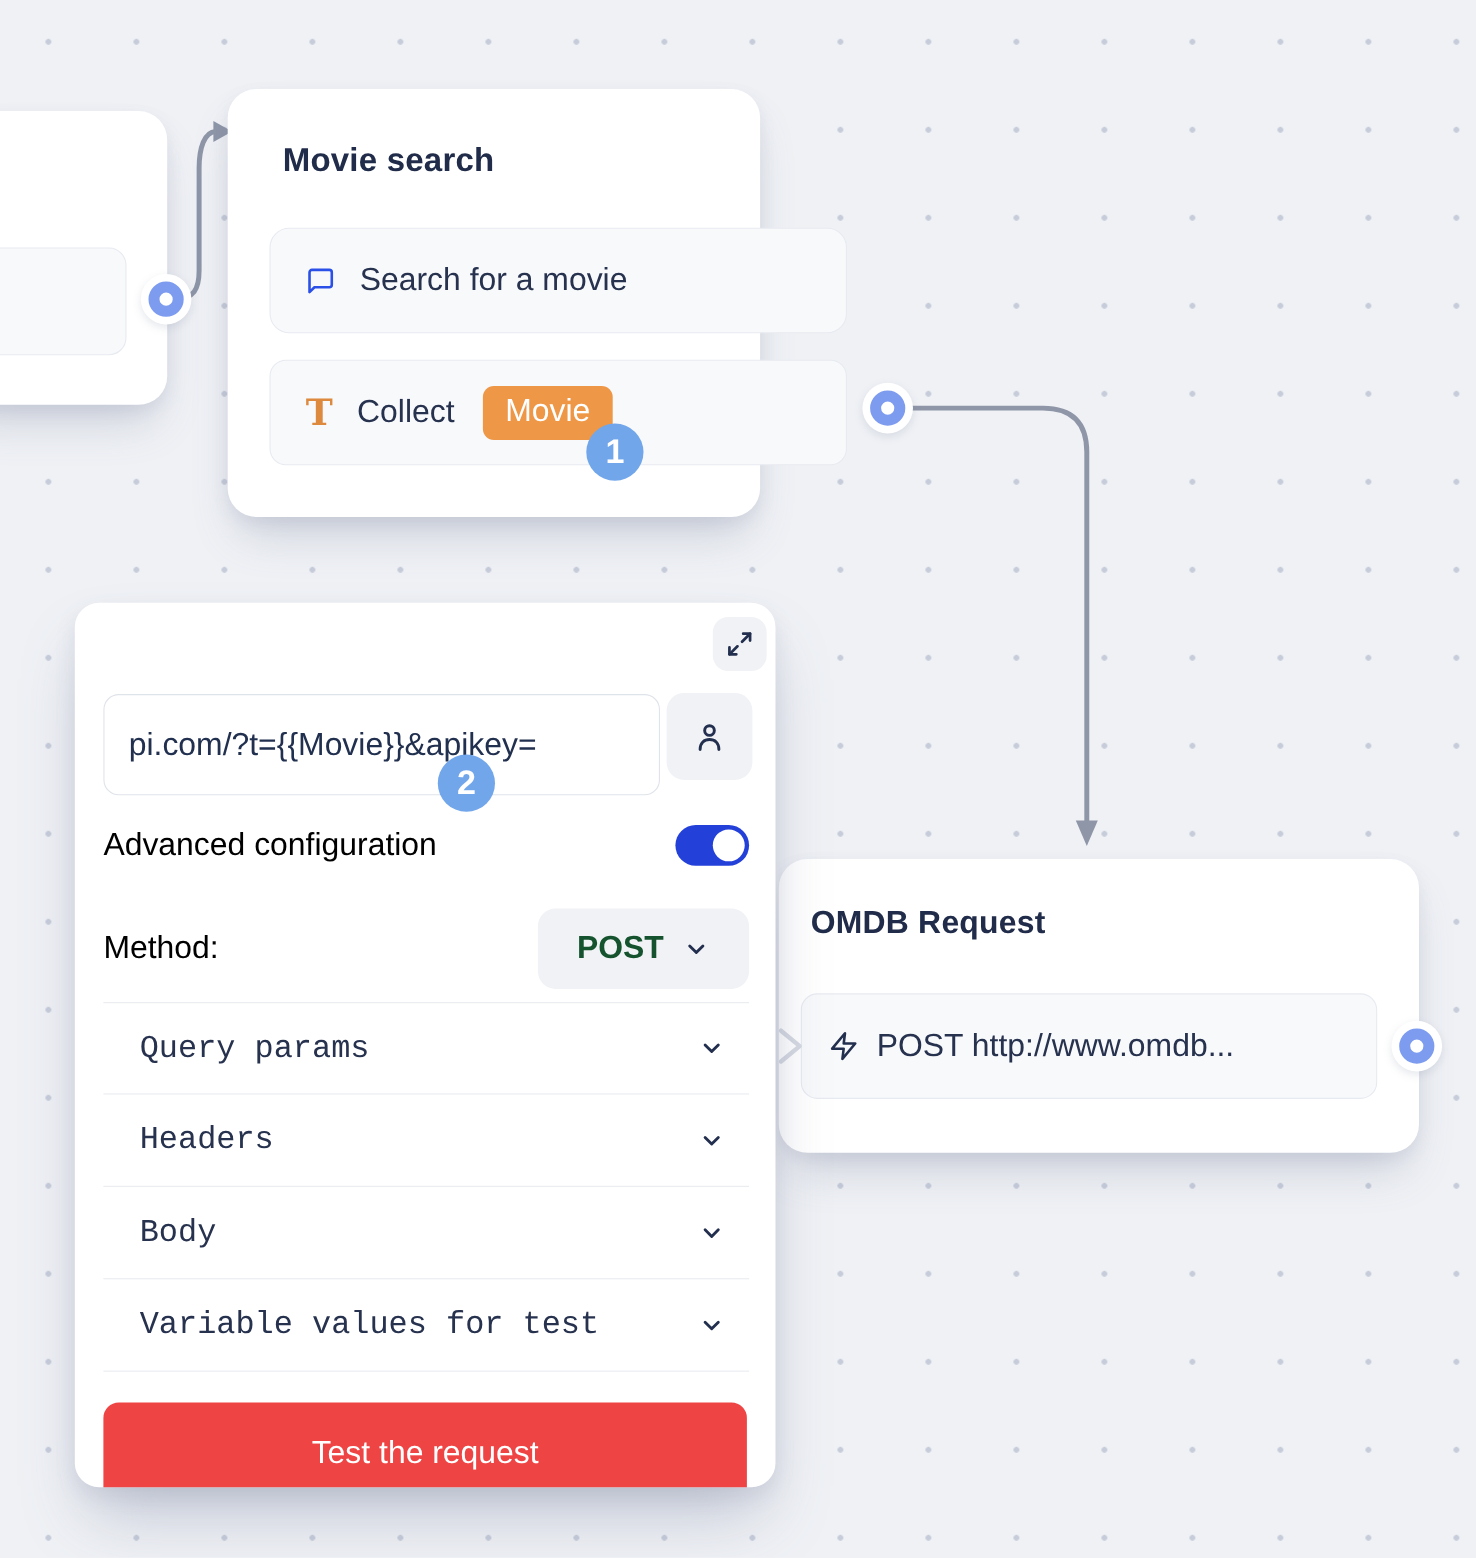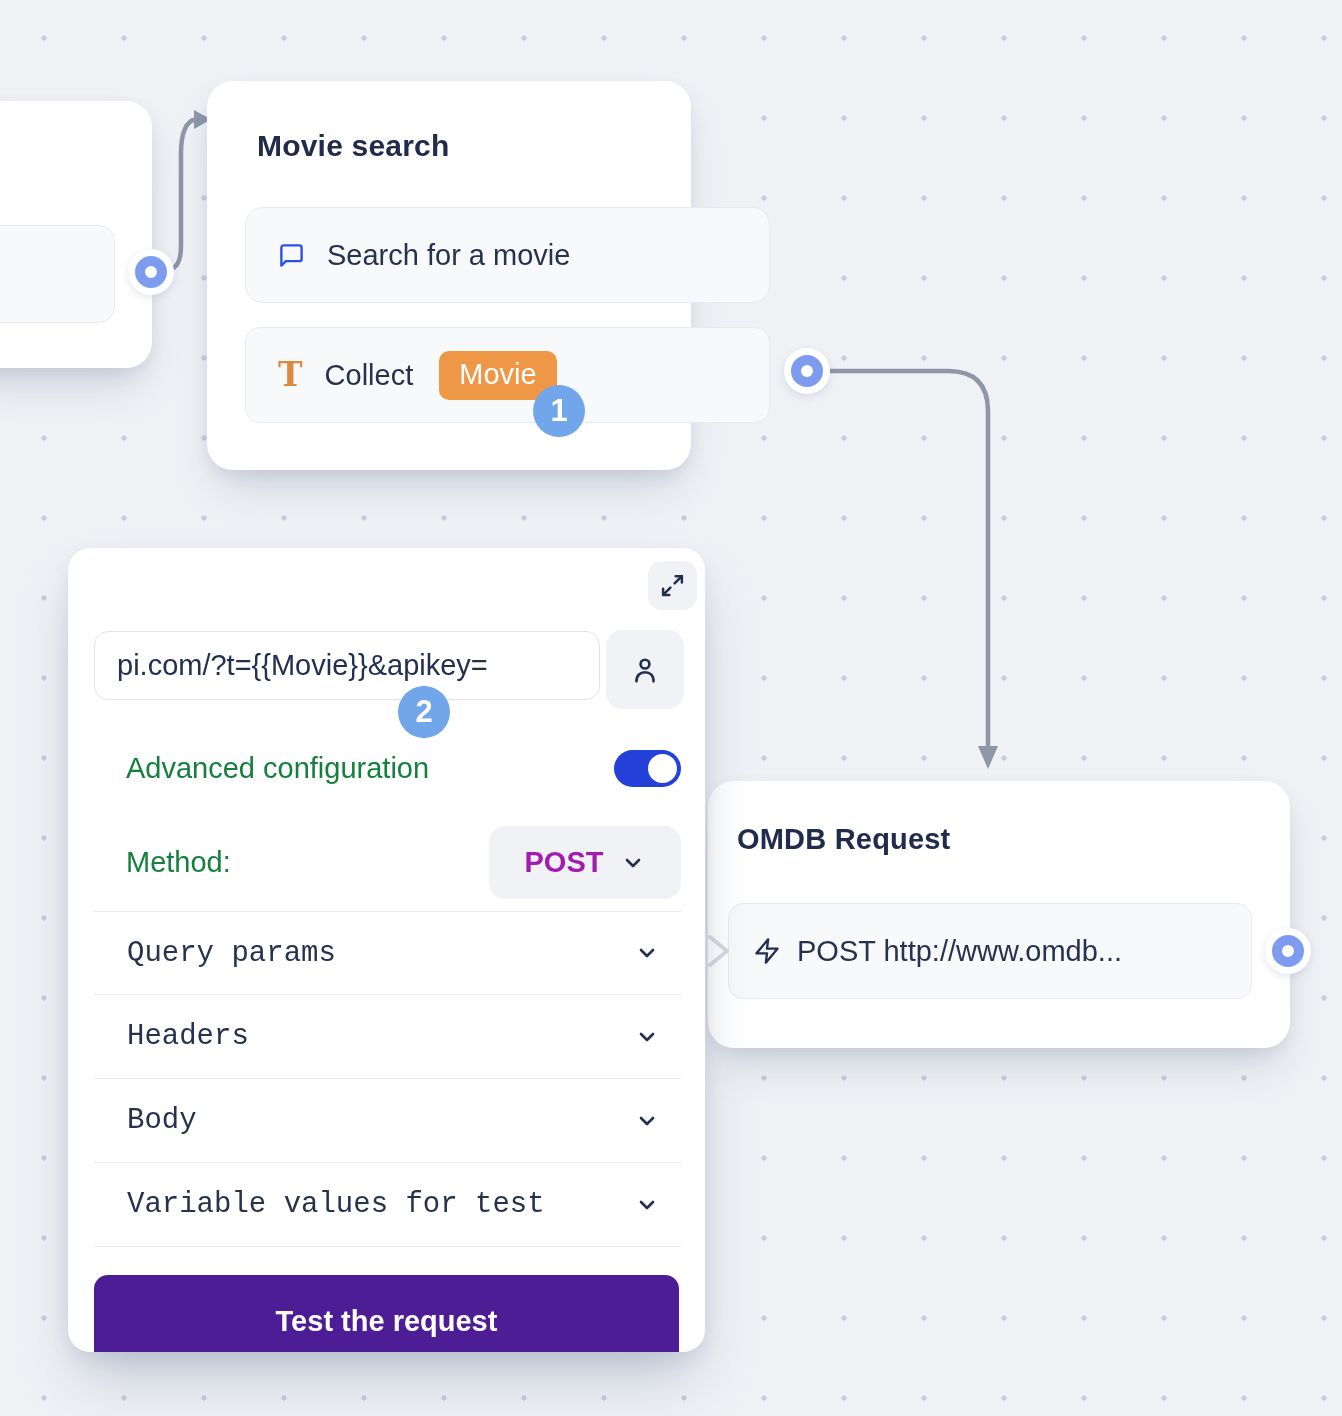--- a/index.html
+++ b/index.html
@@ -76,53 +76,53 @@
     background:#fff; border-radius:22px; overflow:hidden; z-index:30;
     box-shadow:0 34px 60px -14px rgba(105,115,148,.38), 0 8px 18px rgba(105,115,148,.12);
   }
   .sq-btn{
     position:absolute; background:#f1f2f6; border:none; border-radius:14px;
     display:flex; align-items:center; justify-content:center; color:#232f4e; cursor:pointer;
   }
   .sq-btn.expand{ left:580px; top:13px; width:49px; height:49px; }
   .sq-btn.person{ left:538px; top:82px; width:78px; height:79px; border-radius:16px; }
   .url{
-    position:absolute; left:26px; top:83px; width:506px; height:69px;
+    position:absolute; left:26px; top:83px; width:506px; height:92px;
     border:1.5px solid #dfe3ea; border-radius:14px; background:#fff;
     font-family:inherit; font-size:29px; color:#22304f; padding:0 22px; outline:none;
   }
   .row{ position:absolute; left:26px; right:24px; display:flex; align-items:center; justify-content:space-between; }
-  .row .rlabel{ font-size:29px; color:#15803d;margin-left:32px; }
+  .row .rlabel{ font-size:29px; color:#000000; }
   .row.adv{ top:198px; height:44px; }
   .toggle{
     position:relative; width:67px; height:37px; border-radius:19px; background:#2340d9;
     display:inline-block; cursor:pointer; flex:none;
   }
   .toggle .knob{
     position:absolute; right:4px; top:4px; width:29px; height:29px;
     border-radius:50%; background:#fff;
   }
   .row.method{ top:278px; height:73px; }
   .dropdown{
     width:192px; height:73px; background:#f1f2f6; border-radius:16px;
     display:flex; align-items:center; justify-content:center; gap:18px; cursor:pointer;
   }
-  .dropdown span{ font-size:29px; font-weight:600; color:#a21caf; }
+  .dropdown span{ font-size:29px; font-weight:600; color:#14532d; }
   .sections{ position:absolute; left:26px; top:363px; width:587px; }
   .section-row{
     height:84px; display:flex; align-items:center; justify-content:space-between;
     border-bottom:1.5px solid #e9ebf0; padding:0 22px 0 33px; cursor:pointer;
   }
   .section-row:first-child{ border-top:1.5px solid #e9ebf0; }
   .section-row .rlabel{ font-size:29px; color:#27324f;font-family:Liberation Mono, monospace; }
   .chev{ color:#232f4e; flex:none; }
   .test-btn{
     position:absolute; left:26px; top:727px; width:585px; height:92px;
-    background:#4c1d95; border:none; border-radius:14px; color:#fff;
-    font-family:inherit; font-size:29px; font-weight:700; cursor:pointer;
+    background:#ef4444; border:none; border-radius:14px; color:#fff;
+    font-family:inherit; font-size:29px; font-weight:400; cursor:pointer;
   }
 </style>
 </head>
 <body>
 
 <div class="canvas">
 
   <svg class="connectors" width="1342" height="1416" viewBox="0 0 1342 1416">
     <path d="M 160 271.5 C 176 271.5 181 263 181 246 L 181 153 C 181 134 186 120 196 119.5" fill="none" stroke="#8e96a8" stroke-width="4.5" stroke-linecap="round"></path>
     <polygon points="194,110 211,119.5 194,129" fill="#8e96a8"></polygon>

